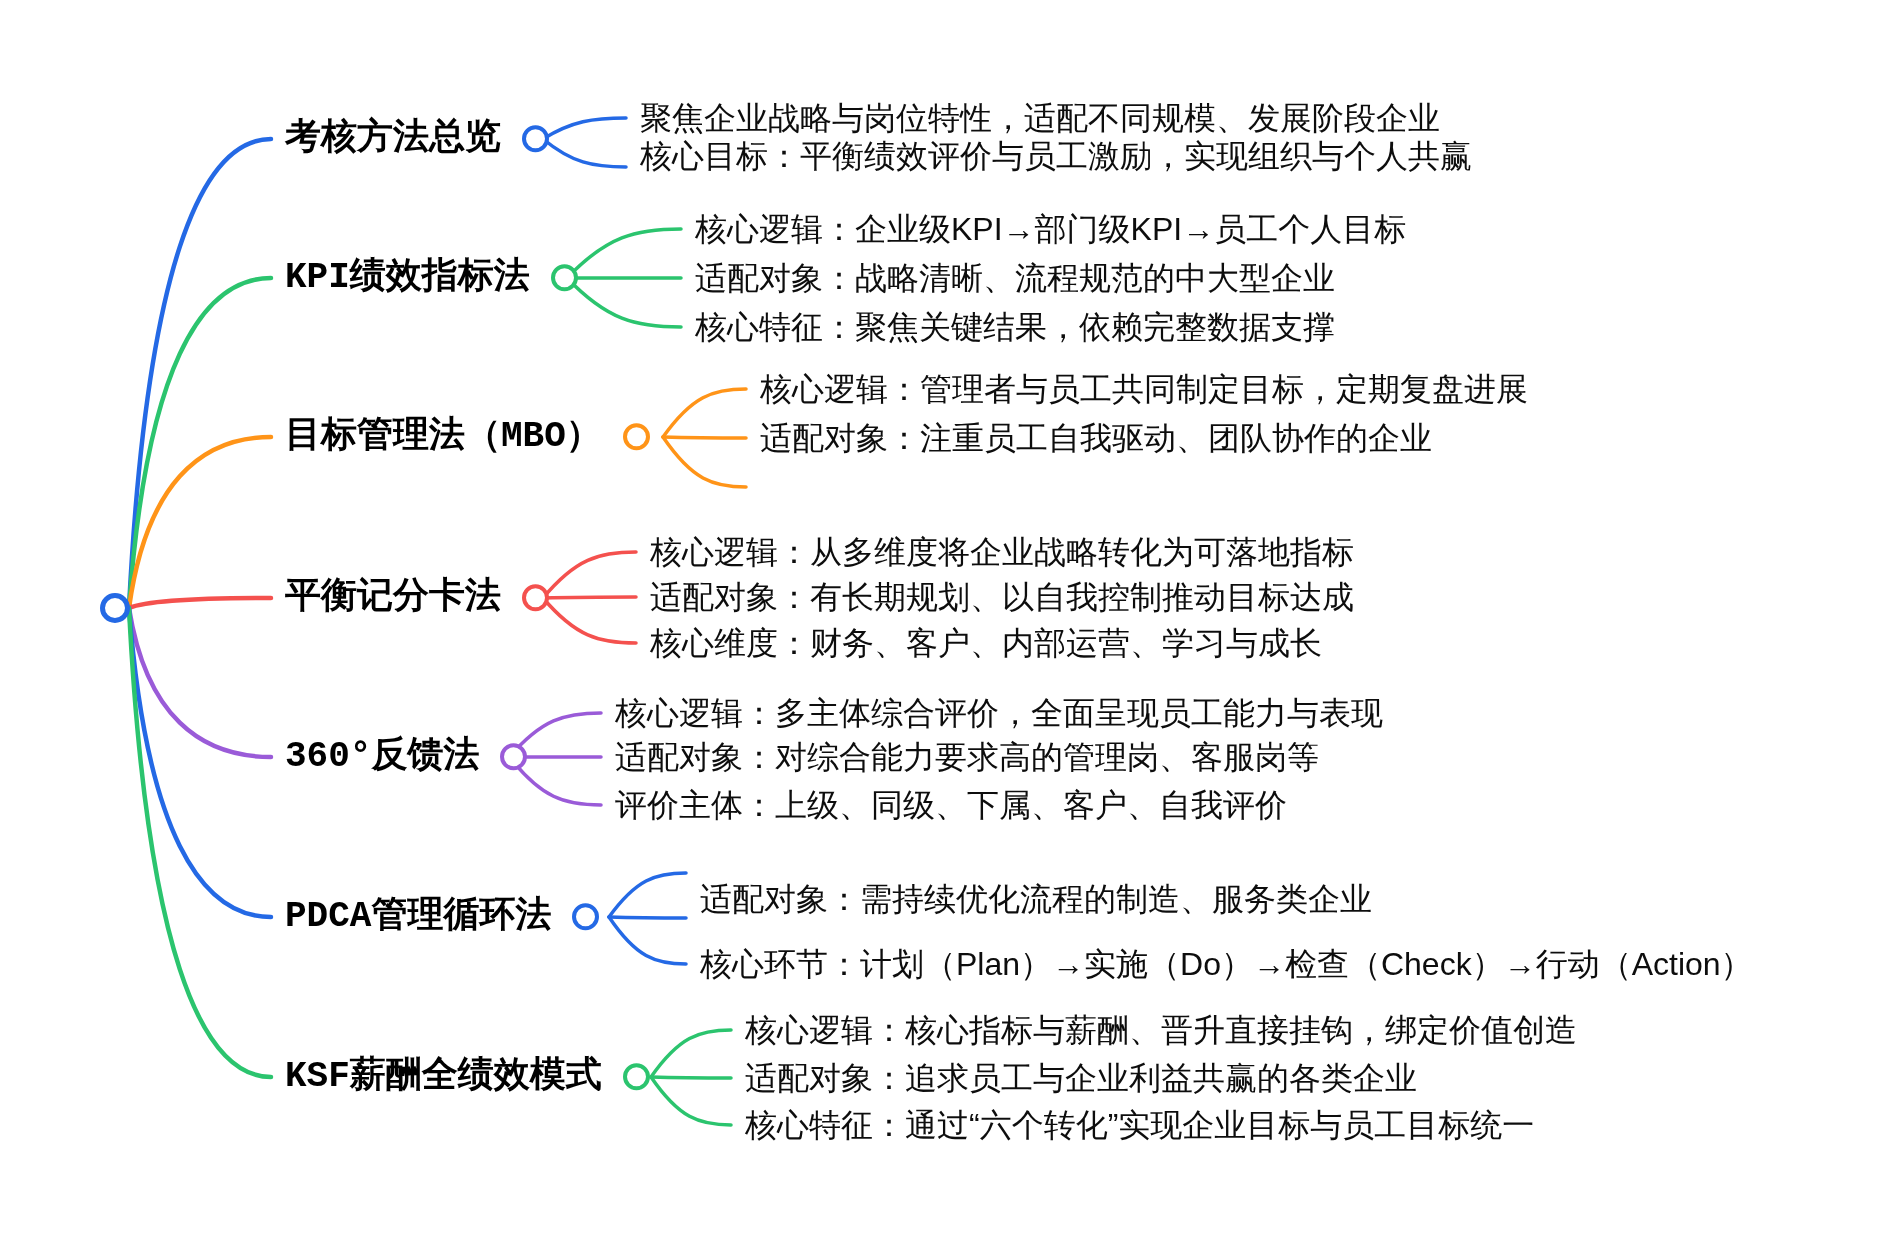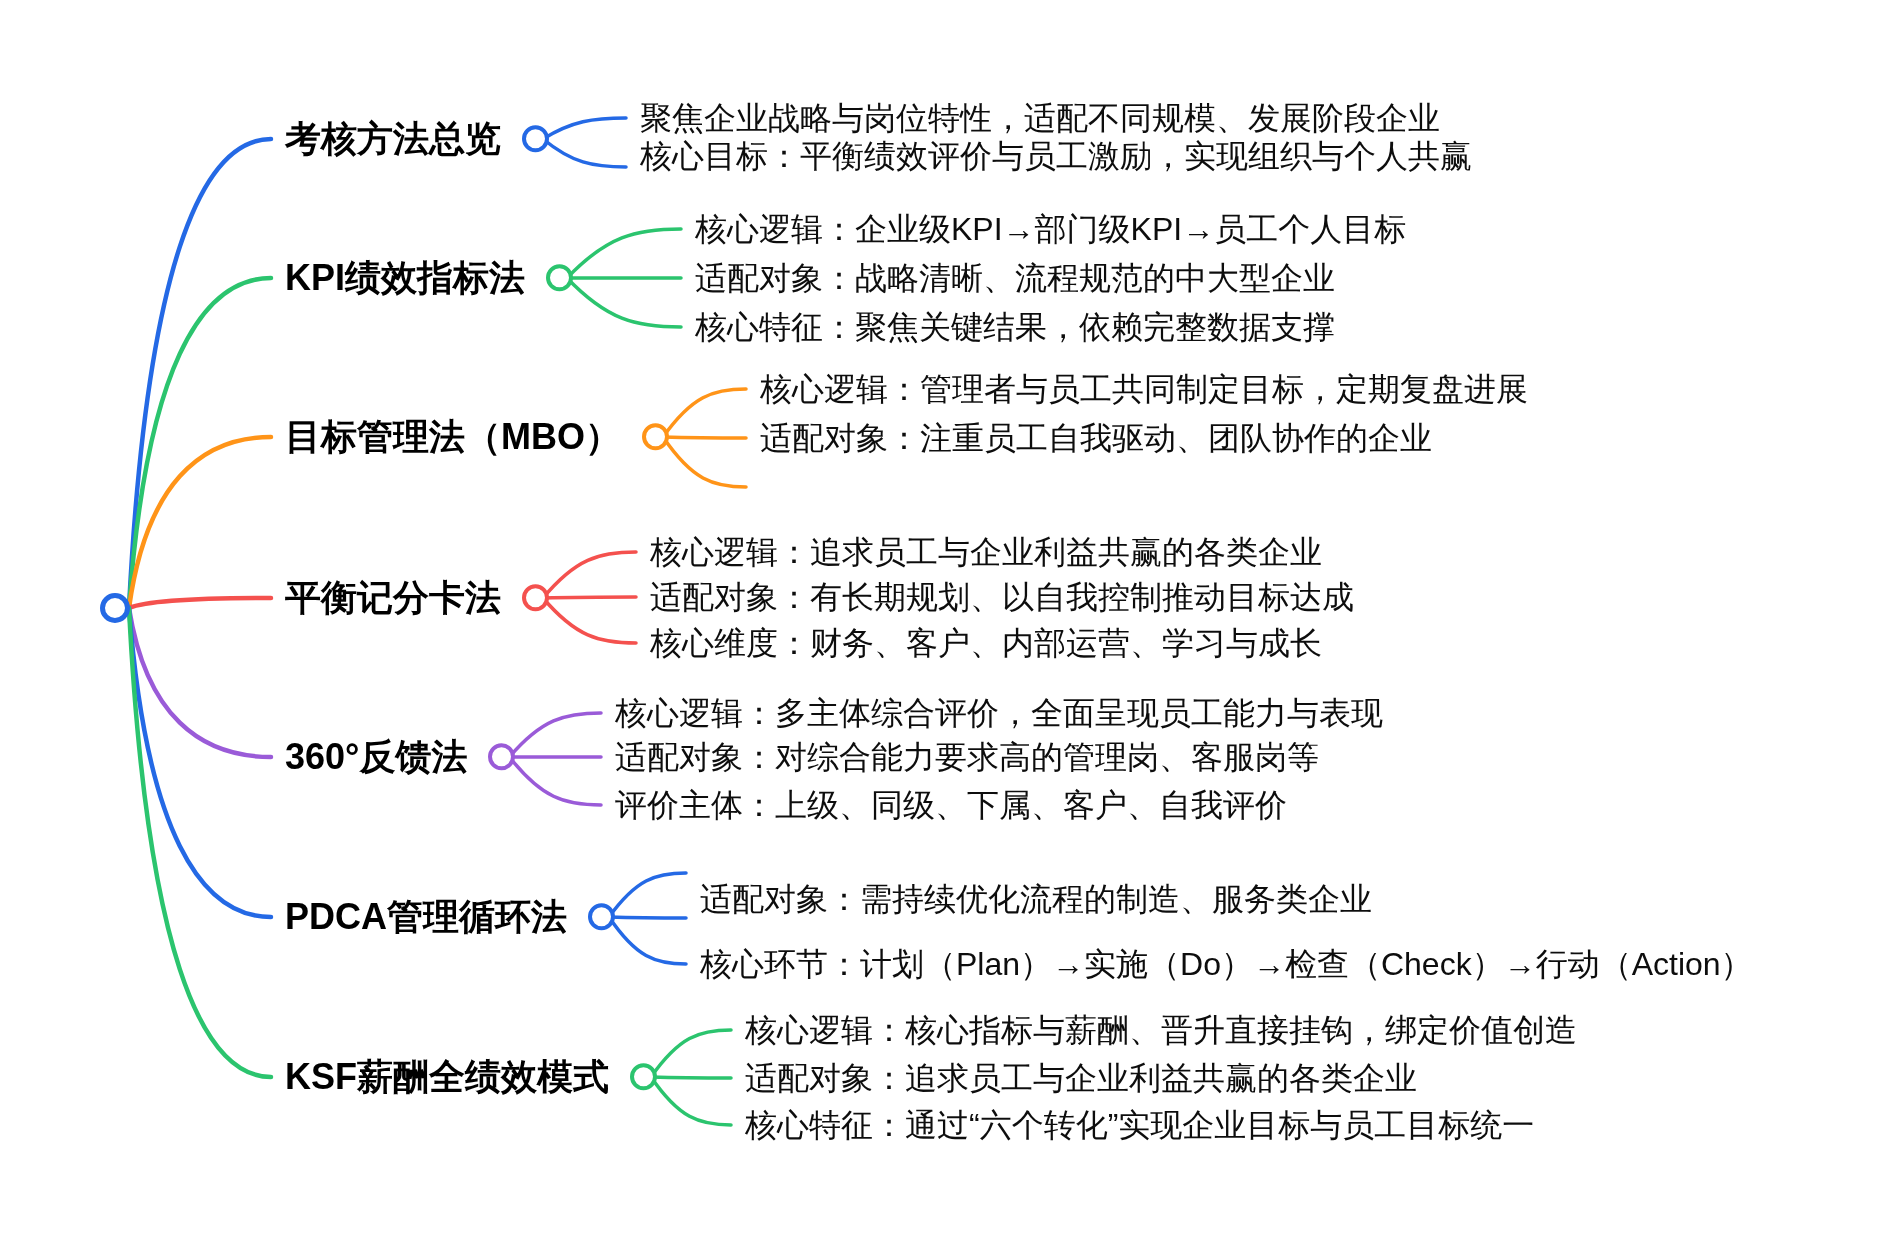--- a/index.html
+++ b/index.html
@@ -11,21 +11,21 @@
     font-family:"Liberation Sans","DejaVu Sans",sans-serif;
   }
   #connectors{position:absolute;left:0;top:0;pointer-events:none;}
   .root-node{
     position:absolute;left:100px;top:593px;
     width:30px;height:30px;box-sizing:border-box;
     border-radius:50%;background:#fff;border:5px solid #2469e5;
   }
   .branch-row{
     position:absolute;display:flex;align-items:center;gap:21px;
-    transform:translateY(-50%);white-space:nowrap;
+    transform:translateY(-50%);white-space:nowrap;font-family:Liberation Mono, monospace;
   }
   .label{
     font-size:36px;font-weight:bold;color:#000;line-height:1.15;
   }
   .ring{
     width:27px;height:27px;box-sizing:border-box;flex:0 0 auto;
     border-radius:50%;background:#fff;border:4.5px solid currentColor;
   }
   .child{
     position:absolute;transform:translateY(-50%);
@@ -100,21 +100,21 @@
   <div class="child" style="left:640px;top:118px;">聚焦企业战略与岗位特性，适配不同规模、发展阶段企业</div>
   <div class="child" style="left:640px;top:156px;">核心目标：平衡绩效评价与员工激励，实现组织与个人共赢</div>
 
   <div class="child" style="left:695px;top:229px;">核心逻辑：企业级KPI→部门级KPI→员工个人目标</div>
   <div class="child" style="left:695px;top:278px;">适配对象：战略清晰、流程规范的中大型企业</div>
   <div class="child" style="left:695px;top:327px;">核心特征：聚焦关键结果，依赖完整数据支撑</div>
 
   <div class="child" style="left:760px;top:389px;">核心逻辑：管理者与员工共同制定目标，定期复盘进展</div>
   <div class="child" style="left:760px;top:438px;">适配对象：注重员工自我驱动、团队协作的企业</div>
 
-  <div class="child" style="left:650px;top:552px;">核心逻辑：追求员工与企业利益共赢的各类企业</div>
+  <div class="child" style="left:650px;top:552px;">核心逻辑：从多维度将企业战略转化为可落地指标</div>
   <div class="child" style="left:650px;top:597px;">适配对象：有长期规划、以自我控制推动目标达成</div>
   <div class="child" style="left:650px;top:643px;">核心维度：财务、客户、内部运营、学习与成长</div>
 
   <div class="child" style="left:615px;top:713px;">核心逻辑：多主体综合评价，全面呈现员工能力与表现</div>
   <div class="child" style="left:615px;top:757px;">适配对象：对综合能力要求高的管理岗、客服岗等</div>
   <div class="child" style="left:615px;top:805px;">评价主体：上级、同级、下属、客户、自我评价</div>
 
   <div class="child" style="left:700px;top:899px;">适配对象：需持续优化流程的制造、服务类企业</div>
   <div class="child" style="left:700px;top:964px;">核心环节：计划（Plan）→实施（Do）→检查（Check）→行动（Action）</div>
 

